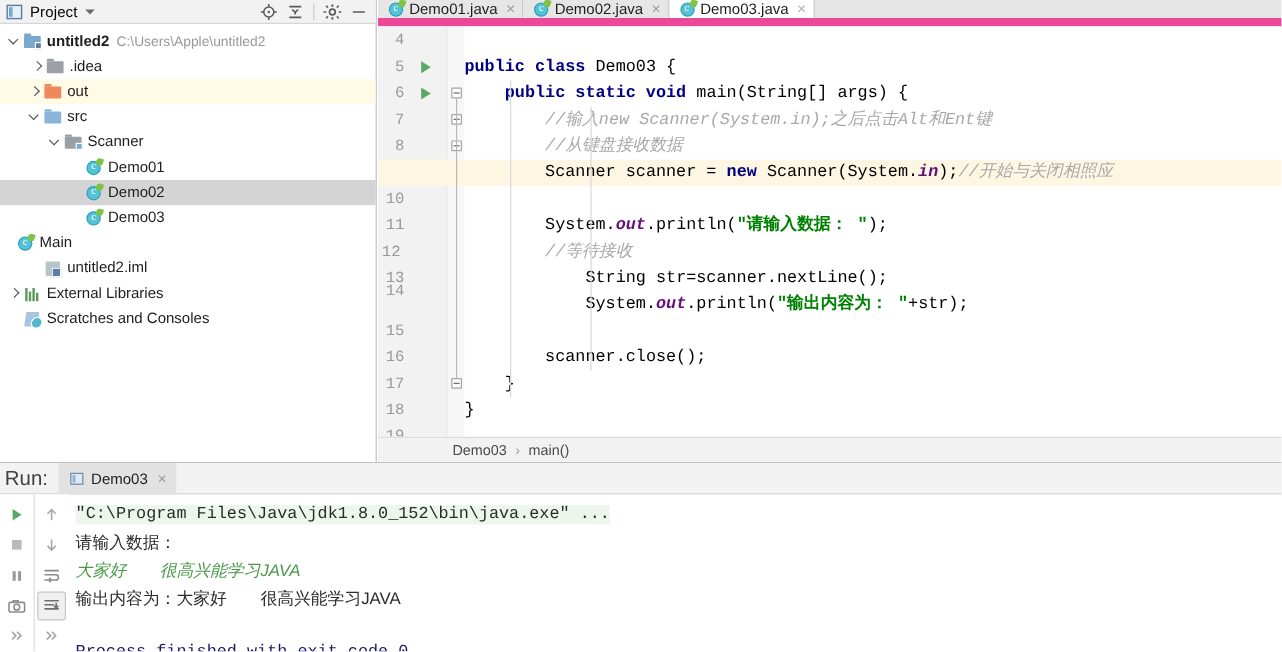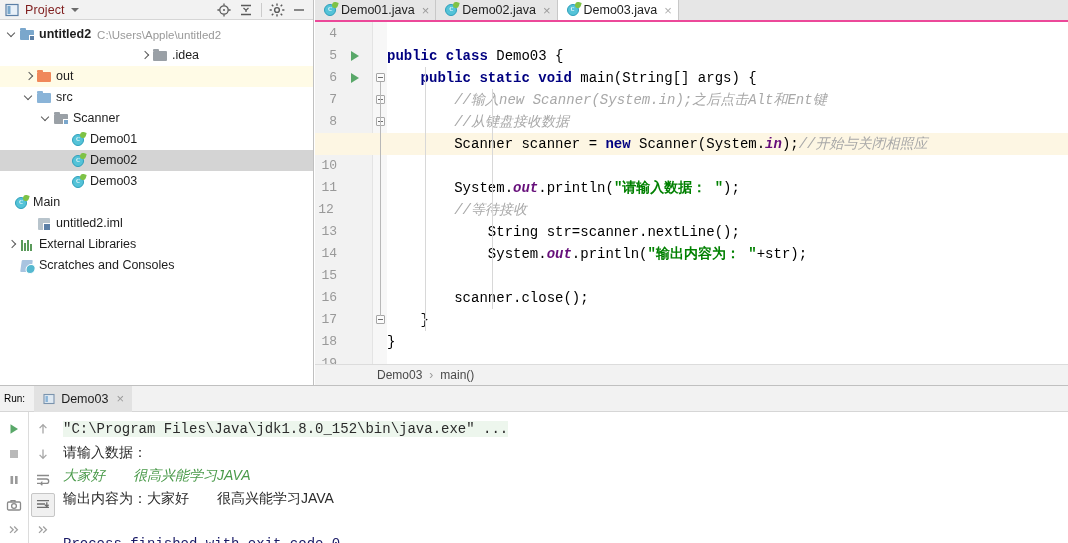--- a/index.html
+++ b/index.html
@@ -15,21 +15,21 @@
   #project-panel {
     position: absolute; left: 0; top: 0; width: 314px; height: 385px;
     background: #ffffff; border-right: 1px solid #c0c0c0;
   }
   #project-header {
     position: relative; height: 20px; background: #f2f2f2;
     border-bottom: 1px solid #d6d6d6; display: flex; align-items: center;
   }
   .ph-icon { width: 16px; height: 16px; margin-left: 4px; position: relative; }
   #project-label {
-    font-size: 12.5px; color: #7f1d1d; margin-left: 5px; letter-spacing: .1px;
+    font-size: 12.5px; color: #000000; margin-left: 5px; letter-spacing: .1px;
   }
   #project-caret {
     width: 0; height: 0; margin-left: 6px;
     border-left: 4px solid transparent; border-right: 4px solid transparent;
     border-top: 4px solid #6b6b6b;
   }
   #ph-tools { position: absolute; right: 4px; top: 1px; display: flex; align-items: center; gap: 2px; }
   .ph-tool { width: 20px; height: 18px; position: relative; cursor: pointer; }
   .ph-sep { width: 1px; height: 14px; background: #cbcbcb; margin: 0 3px; }
 
@@ -111,21 +111,21 @@
     border-radius: 50%; background: #55b8d0; border: 1px solid #ffffff;
   }
 
   
   #editor-area {
     position: absolute; left: 315px; top: 0; width: 753px; height: 385px;
     background: #ffffff;
   }
   #tabbar {
     height: 22px; background: #e6e6e6; display: flex; align-items: stretch;
-    border-bottom: 2px solid #ec4899; position: relative;
+    border-bottom: 7px solid #ec4899; position: relative;
   }
   .tab {
     display: flex; align-items: center; padding: 0 6px 0 8px; font-size: 12.5px;
     color: #1d1d1d; border-right: 1px solid #c8c8c8; cursor: pointer;
     background: #e6e6e6; position: relative;
   }
   .tab.active { background: #ffffff; }
   .tab .ticon { width: 14px; height: 14px; position: relative; margin-right: 4px; flex: 0 0 14px; }
   .tab .tclose { margin-left: 7px; font-size: 13px; color: #9a9a9a; line-height: 1; }
   .tab.active .tclose { color: #b0b0b0; }
@@ -182,21 +182,21 @@
 
   
   #run-panel {
     position: absolute; left: 0; top: 385px; width: 1068px; height: 158px;
     background: #ffffff; border-top: 1px solid #c0c0c0;
   }
   #run-header {
     height: 26px; background: #f2f2f2; display: flex; align-items: center;
     border-bottom: 1px solid #d6d6d6; position: relative;
   }
-  #run-label { font-size: 10px; color: #000000; margin-left: 4px; }
+  #run-label { font-size: 17px; color: #404040; margin-left: 4px; }
   #run-tab {
     margin-left: 9px; height: 26px; display: flex; align-items: center;
     padding: 0 8px; background: #e2e2e2; font-size: 12.5px; color: #1d1d1d; cursor: pointer;
   }
   #run-tab .rticon {
     width: 14px; height: 14px; margin-right: 5px; position: relative; flex: 0 0 14px;
   }
   #run-tab .rtclose { margin-left: 8px; font-size: 13px; color: #9a9a9a; line-height: 1; }
 
   #run-toolbar {
@@ -272,21 +272,21 @@
         <div class="node bold" style="padding-left: 6px;">
           <span class="arrow open"></span>
           <span class="nicon">
             <span class="fold mod">
               <span class="badge-sq"></span>
             </span>
           </span>
           <span class="nlabel">untitled2</span>
           <span class="npath">C:\Users\Apple\untitled2</span>
         </div>
-        <div class="node" style="padding-left: 25px; justify-content: center;">
+        <div class="node" style="padding-left: 25px;">
           <span class="arrow "></span>
           <span class="nicon">
             <span class="fold gray"></span>
           </span>
           <span class="nlabel">.idea</span>
         </div>
         <div class="node hl" style="padding-left: 23px;">
           <span class="arrow "></span>
           <span class="nicon">
             <span class="fold orange"></span>
@@ -413,21 +413,21 @@
           <div class="lnum" style="top: 45px; line-height: 22px;">6</div>
           <div class="runarrow" style="top: 51px;"></div>
           <div class="lnum" style="top: 67px; line-height: 22px;">7</div>
           <div class="lnum" style="top: 89px; line-height: 22px;">8</div>
           <div class="caret-row" style="top: 111px; left: 0px; width: 58px; background: rgb(250, 243, 221); position: absolute;"></div>
           <div class="lnum" style="top: 111px; line-height: 22px;">9</div>
           <div class="lnum" style="top: 133px; line-height: 22px;">10</div>
           <div class="lnum" style="top: 155px; line-height: 22px;">11</div>
           <div class="lnum" style="top: 177px; line-height: 22px; text-align: center;">12</div>
           <div class="lnum" style="top: 199px; line-height: 22px;">13</div>
-          <div class="lnum" style="top: 221px; line-height: 22px;">14</div>
+          <div class="lnum" style="top: 210px; line-height: 22px;">14</div>
           <div class="lnum" style="top: 243px; line-height: 22px;">15</div>
           <div class="lnum" style="top: 265px; line-height: 22px;">16</div>
           <div class="lnum" style="top: 287px; line-height: 22px;">17</div>
           <div class="lnum" style="top: 309px; line-height: 22px;">18</div>
           <div class="lnum" style="top: 331px; line-height: 22px;">19</div>
         </div>
       <div id="gutter-line"></div>
       <div id="fold-col"></div>
       <div id="code">
           <div class="cline" style="top: 23px;"><span class="kw">public </span><span class="kw">class </span><span class="plain">Demo03 {</span></div>

